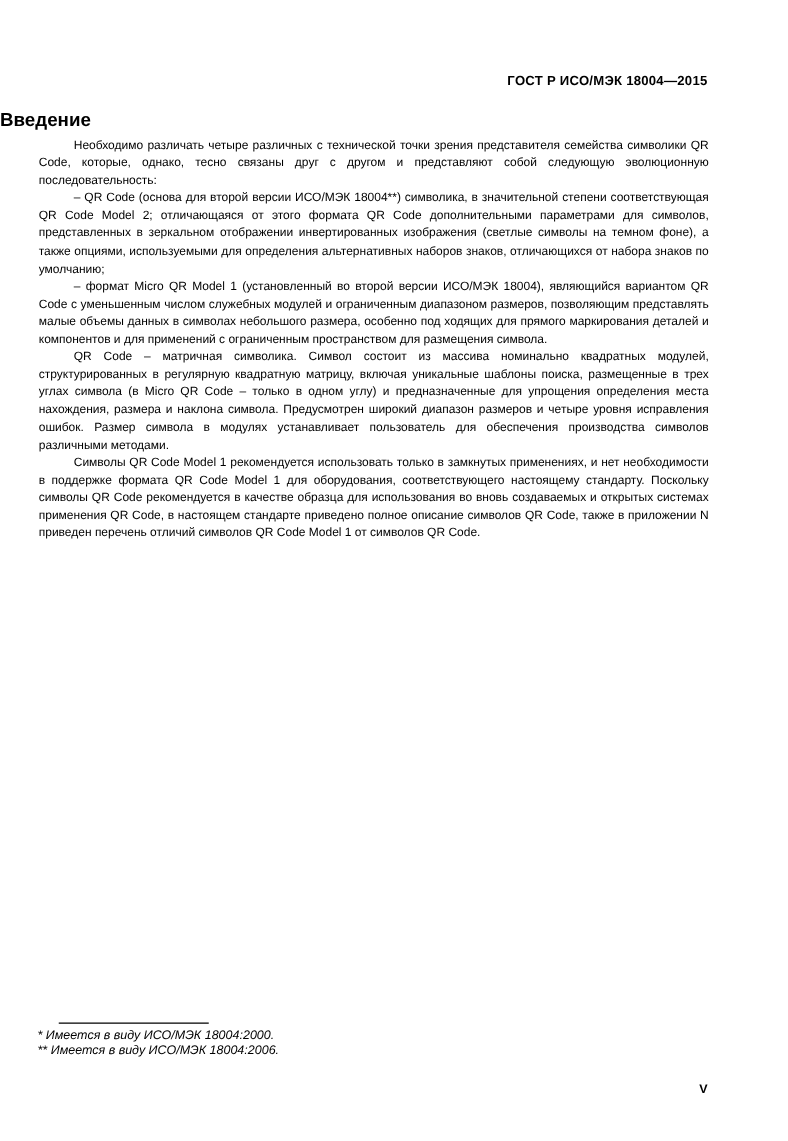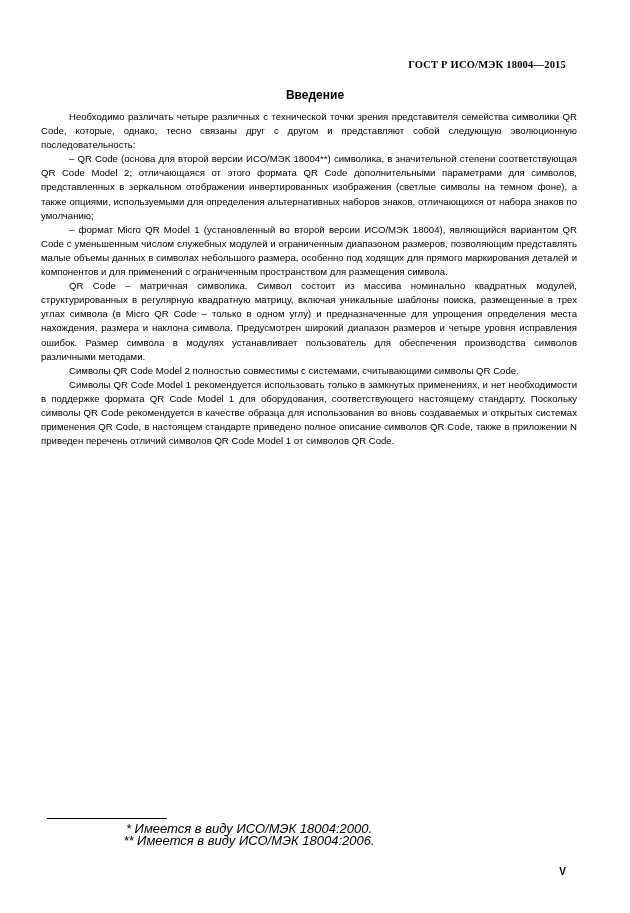--- a/index.html
+++ b/index.html
@@ -23,35 +23,34 @@
     padding: 0;
   }
   .header {
     position: absolute;
     top: 59px;
     right: 64px;
     font-size: 10.5px;
     font-weight: bold;
     letter-spacing: 0.2px;
     white-space: nowrap;
-    font-family: Liberation Serif, serif;
   }
   .title {
     position: absolute;
     top: 88px;
     left: 0;
     width: 630px;
-    text-align: center;
-    font-size: 12px;
+    text-align: left;
+    font-size: 15px;
     font-weight: bold;
   }
   .body-text {
     position: absolute;
     top: 110px;
-    left: 41px;
+    left: 31px;
     width: 536px;
     font-size: 9.6px;
     line-height: 14.1px;
     text-align: justify;
   }
   .body-text p {
     margin: 0;
     text-indent: 28px;
   }
   .body-text p.dash {
@@ -60,27 +59,26 @@
   .footnote-rule {
     position: absolute;
     left: 47px;
     top: 818px;
     width: 120px;
     height: 1px;
     background: #000000;
   }
   .footnotes {
     position: absolute;
-    left: 49px;
+    left: 30px;
     top: 823px;
     width: 400px;
-    font-size: 13px;
+    font-size: 10px;
     line-height: 12px;
     font-style: italic;
-    text-align: center;
   }
   .footnotes .fn {
     white-space: nowrap;
   }
   .page-number {
     position: absolute;
     right: 64px;
     top: 866px;
     font-size: 10px;
     font-weight: bold;
@@ -93,21 +91,20 @@
 
   <div class="header">ГОСТ Р ИСО/МЭК 18004—2015</div>
 
   <div class="title">Введение</div>
 
   <div class="body-text">
     <p>Необходимо различать четыре различных с технической точки зрения представителя семейства символики QR Code, которые, однако, тесно связаны друг с другом и представляют собой следующую эволюционную последовательность:</p>
     <p class="dash">– QR Code (основа для второй версии ИСО/МЭК 18004**) символика, в значительной степени соответствующая QR Code Model 2; отличающаяся от этого формата QR Code дополнительными параметрами для символов, представленных в зеркальном отображении инвертированных изображения (светлые символы на темном фоне), а также опциями, используемыми для определения альтернативных наборов знаков, отличающихся от набора знаков по умолчанию;</p>
     <p class="dash">– формат Micro QR Model 1 (установленный во второй версии ИСО/МЭК 18004), являющийся вариантом QR Code с уменьшенным числом служебных модулей и ограниченным диапазоном размеров, позволяющим представлять малые объемы данных в символах небольшого размера, особенно под ходящих для прямого маркирования деталей и компонентов и для применений с ограниченным пространством для размещения символа.</p>
     <p>QR Code – матричная символика. Символ состоит из массива номинально квадратных модулей, структурированных в регулярную квадратную матрицу, включая уникальные шаблоны поиска, размещенные в трех углах символа (в Micro QR Code – только в одном углу) и предназначенные для упрощения определения места нахождения, размера и наклона символа. Предусмотрен широкий диапазон размеров и четыре уровня исправления ошибок. Размер символа в модулях устанавливает пользователь для обеспечения производства символов различными методами.</p>
-    <p>Символы QR Code Model 2 полностью совместимы с системами, считывающими символы QR Code.</p>
     <p>Символы QR Code Model 1 рекомендуется использовать только в замкнутых применениях, и нет необходимости в поддержке формата QR Code Model 1 для оборудования, соответствующего настоящему стандарту. Поскольку символы QR Code рекомендуется в качестве образца для использования во вновь создаваемых и открытых системах применения QR Code, в настоящем стандарте приведено полное описание символов QR Code, также в приложении N приведен перечень отличий символов QR Code Model 1 от символов QR Code.</p>
   </div>
 
   <div class="footnote-rule"></div>
 
   <div class="footnotes">
     <div class="fn">* Имеется в виду ИСО/МЭК 18004:2000.</div>
     <div class="fn">** Имеется в виду ИСО/МЭК 18004:2006.</div>
   </div>
 

